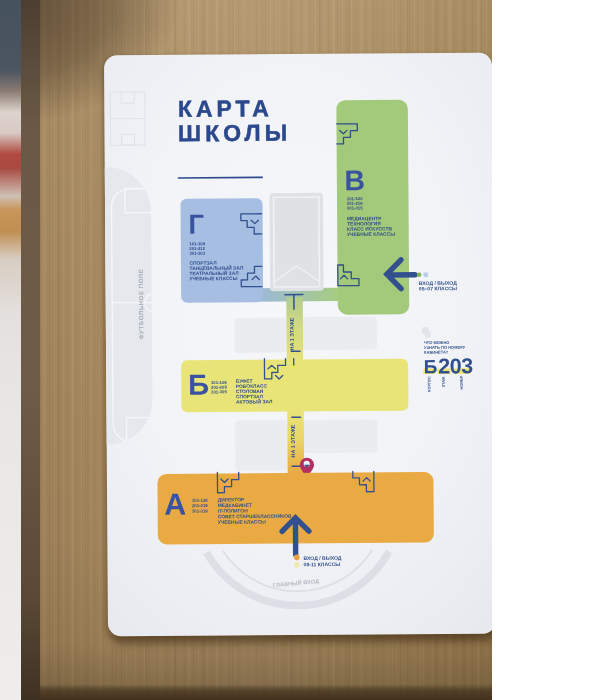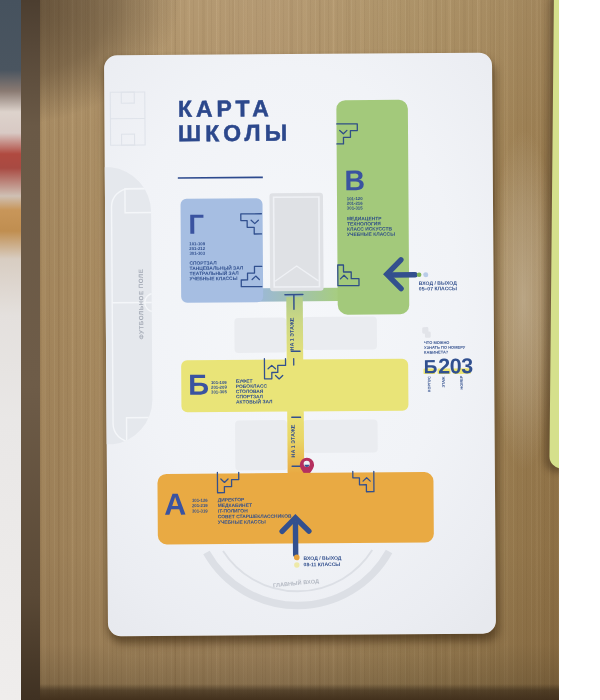--- a/index.html
+++ b/index.html
@@ -1,16 +1,16 @@
 <!DOCTYPE html>
 <html><head>
 <meta charset="utf-8">
 <style>
 html,body{margin:0;padding:0}
-#scene{position:relative;width:559px;height:700px;overflow:hidden;filter:blur(0.3px);
+#scene{position:relative;width:492px;height:700px;overflow:hidden;filter:blur(0.3px);
   font-family:"Liberation Sans",sans-serif;background:#f97316}
 #scene div{position:absolute}
 </style>
 </head>
 <body>
 <div id="scene">
 
 <div id="wood" style="left:0;top:0;width:600px;height:700px;
  background:
   linear-gradient(180deg, rgba(255,246,230,.10) 0%, rgba(255,246,230,.04) 18%, rgba(0,0,0,0) 42%, rgba(60,40,20,.07) 78%, rgba(60,40,20,.16) 92%, rgba(48,35,18,.30) 97.5%, rgba(40,28,14,.40) 100%),

